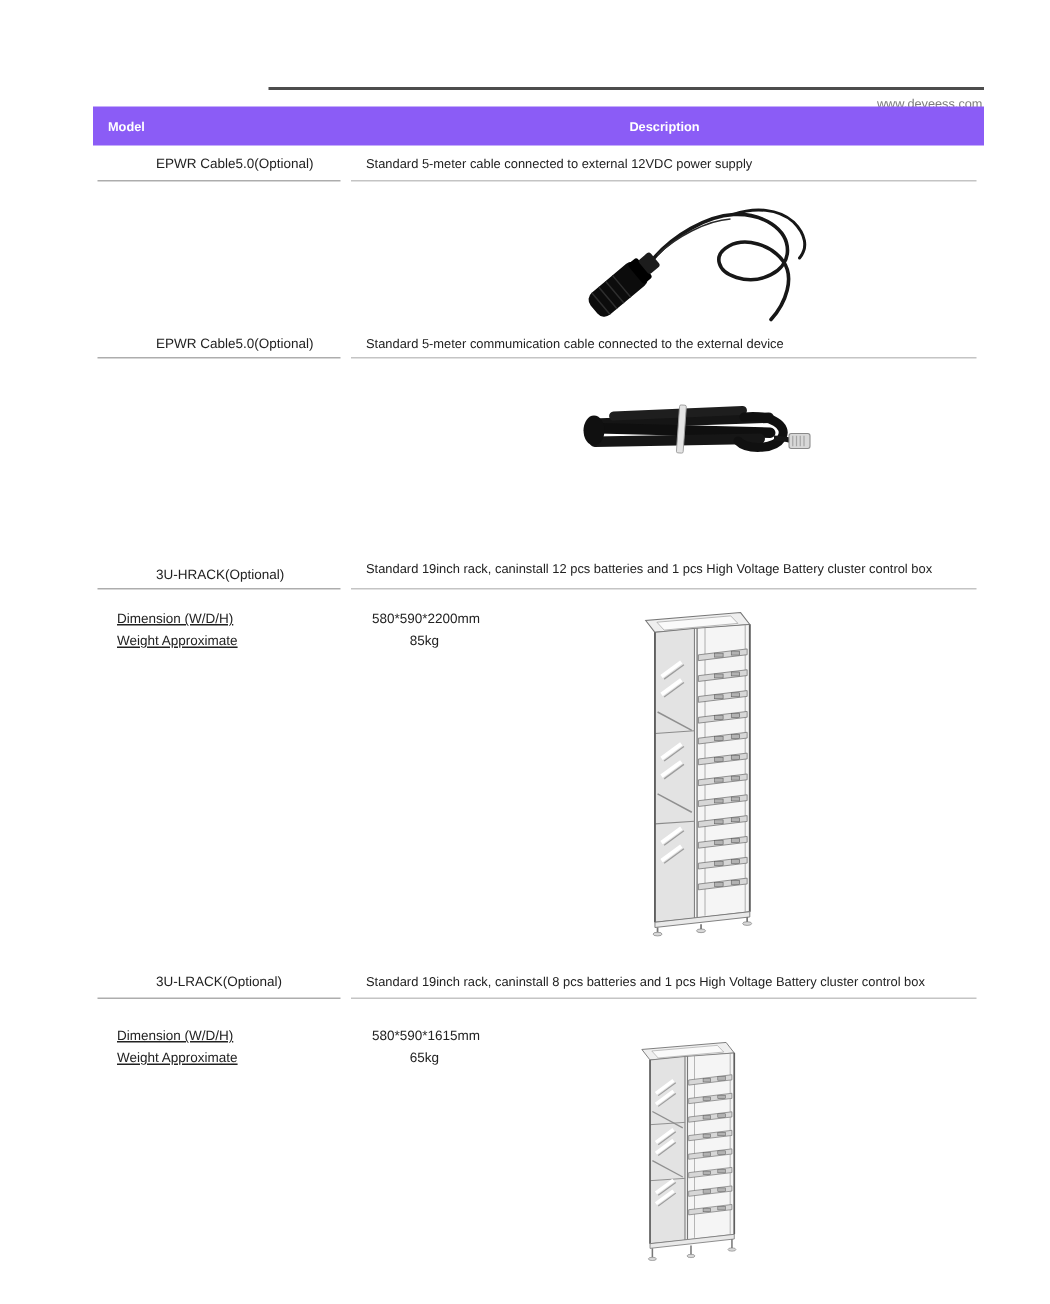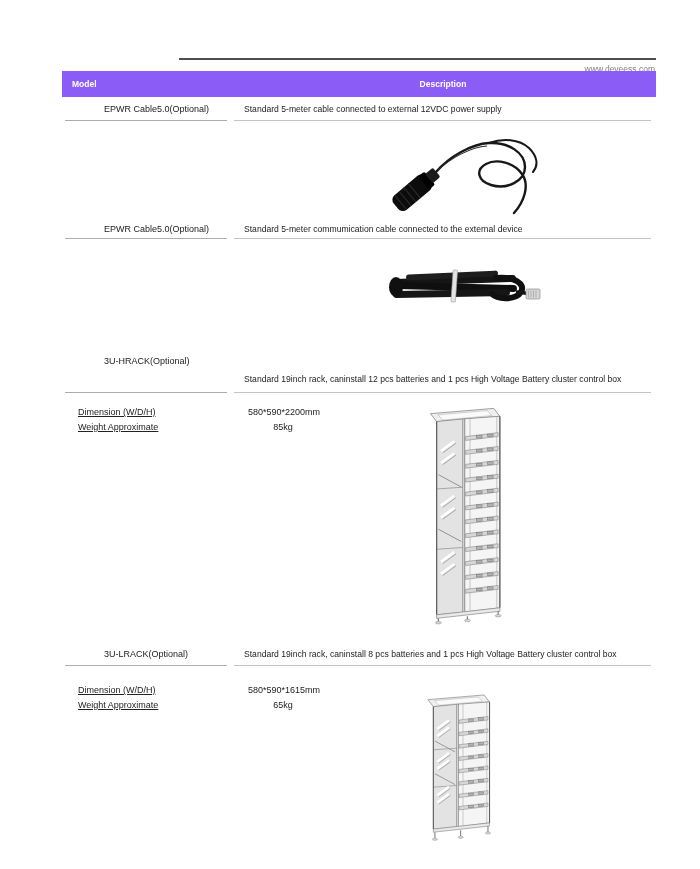--- a/index.html
+++ b/index.html
@@ -78,21 +78,21 @@
       <path d="M138 30 C 144 30, 146 31, 149 31.5" fill="none" stroke="#151515" stroke-width="3.5"></path>
       <rect x="74" y="8" width="4.5" height="32" rx="1" fill="#e4e4e4" stroke="#9a9a9a" stroke-width="0.6" transform="rotate(4 76 24)"></rect>
       <g>
         <rect x="148" y="27" width="14" height="10" rx="1.5" fill="#d8d8d8" stroke="#8a8a8a" stroke-width="0.7"></rect>
         <path d="M150.5 28.5 v7 M153 28.5 v7 M155.5 28.5 v7 M158 28.5 v7" stroke="#a5a5a5" stroke-width="0.8"></path>
       </g>
     </svg>
   </div>
 
   <div>
-    <div class="abs model-cell" style="top:356px">3U-HRACK(Optional)</div>
+    <div class="abs model-cell" style="top:378px">3U-HRACK(Optional)</div>
     <div class="abs desc-cell" style="top:374px">Standard 19inch rack, caninstall 12 pcs batteries  and 1 pcs High Voltage Battery cluster control box</div>
     <div class="abs sep-model" style="top:392px"></div>
     <div class="abs sep-desc" style="top:392px"></div>
     <div class="abs spec-label" style="top:407px">Dimension (W/D/H)</div>
     <div class="abs spec-value" style="top:407px">580*590*2200mm</div>
     <div class="abs spec-label" style="top:422px">Weight Approximate</div>
     <div class="abs spec-value" style="top:422px">85kg</div>
     <svg class="abs" style="left:426px; top:404px" width="88" height="224" viewBox="0 0 100 255" id="rack-tall">
         <polygon points="12,20 84,14 77,5 5,11" fill="#efefef" stroke="#777" stroke-width="0.8"></polygon>
         <polygon points="19,18.3 75,13.2 69.5,7.5 13.5,12.3" fill="#fafafa" stroke="#999" stroke-width="0.5"></polygon>

